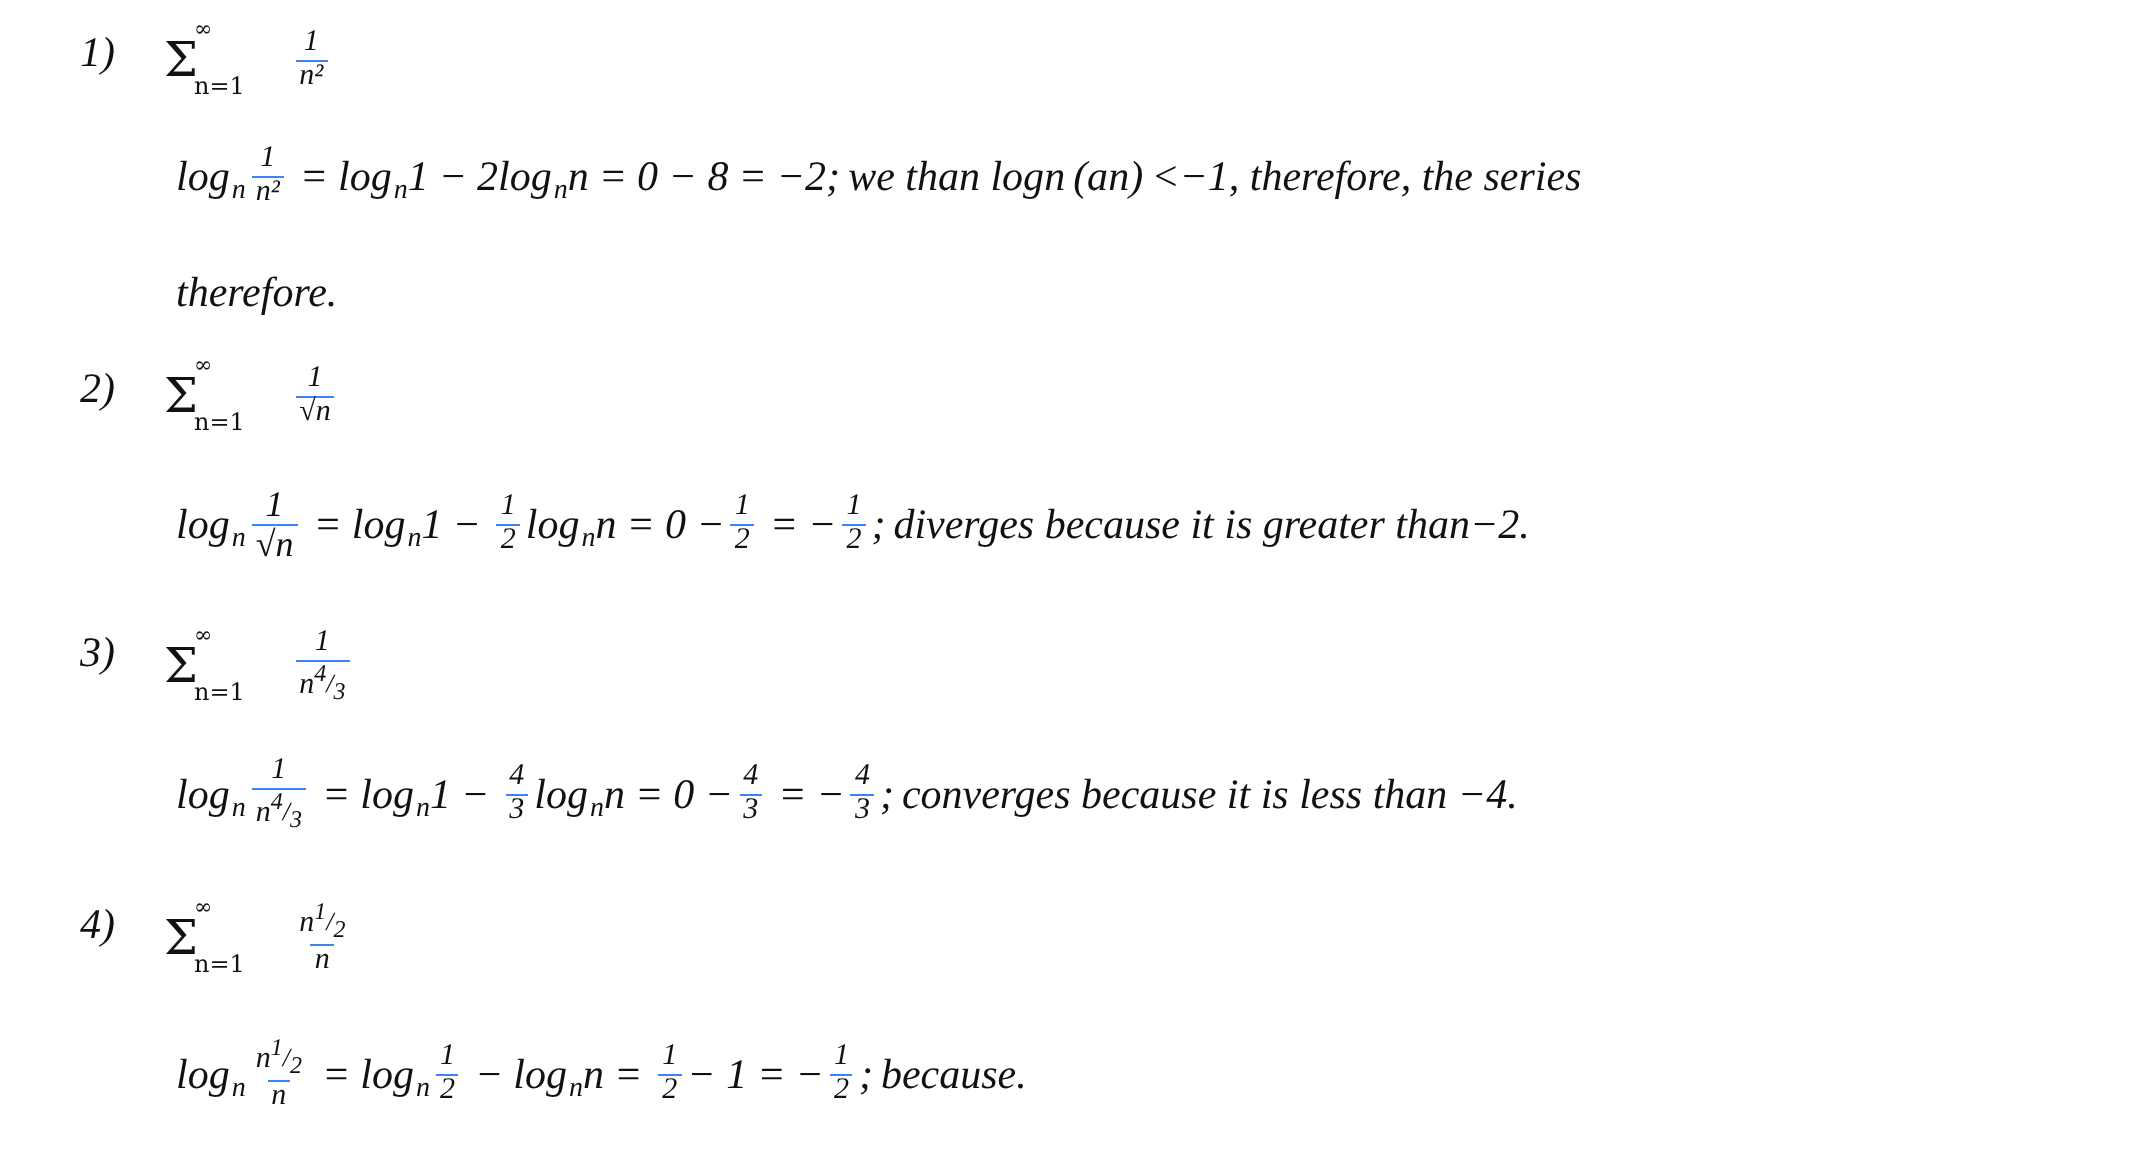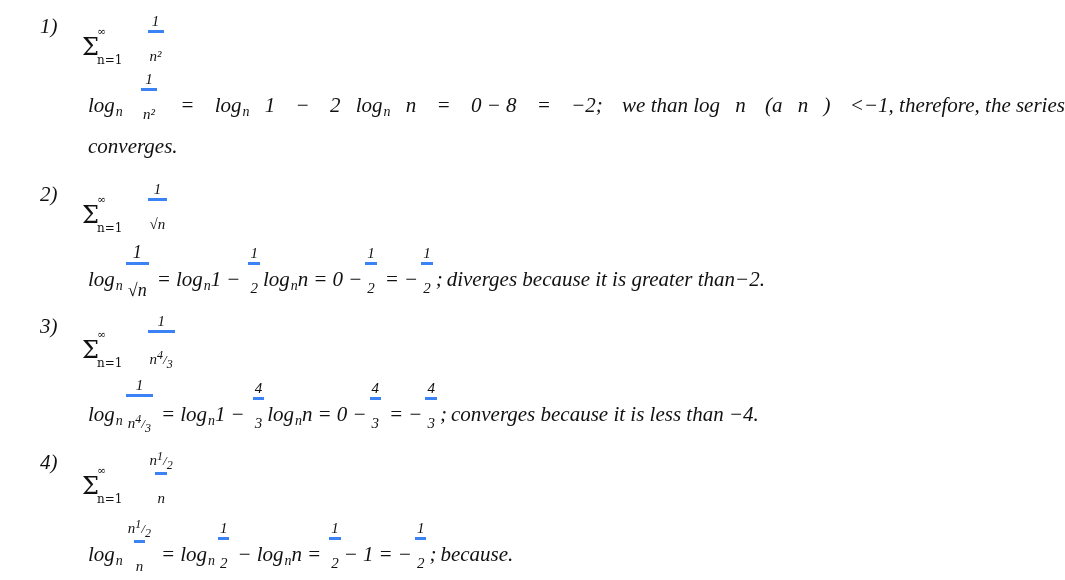--- a/index.html
+++ b/index.html
@@ -76,35 +76,34 @@
     font-style: italic;
   }
   .frac .top {
     font-size: 15px;
     line-height: 1.05;
     padding: 0 2px;
   }
   .frac .bot {
     font-size: 15px;
     line-height: 1.05;
-    padding: 16px 2px;
-    border-top: 3px solid #3b82f6;
+    padding: 0 2px;
+    border-top: 1px solid #3b82f6;
   }
   .frac.big .top, .frac.big .bot {
     font-size: 18px;
   }
   .work {
     font-style: italic;
     font-size: 21px;
     padding-left: 88px;
     display: flex;
     align-items: center;
     flex-wrap: wrap;
     line-height: 1.1;
-    justify-content: space-between;
   }
   .work .op {
     margin: 0 5px;
   }
   .logn {
     font-style: italic;
     display: inline-flex;
     align-items: baseline;
   }
   .logn .sub {
@@ -191,21 +190,21 @@
     <span class="op">=</span>
     <span>−2;</span>
     <span class="tail">we than log</span>
       <span class="sub">n</span>
     <span class="tail">(a</span>
       <span class="sub">n</span>
       <span>)</span>
     <span class="tail">&lt;−1, therefore, the series</span>
   </div>
 
-  <div class="para r1c">converges.</div>
+  <div class="para r1c">therefore.</div>
 
   <div class="stmt-row r2">
     <div class="num">2)</div>
     <div class="sum">
       <span class="sigma">
         <span>Σ</span>
         <span class="lim-top">∞</span>
         <span class="lim-bot">n=1</span>
         <span class="sigma-pad"></span>
       </span>

